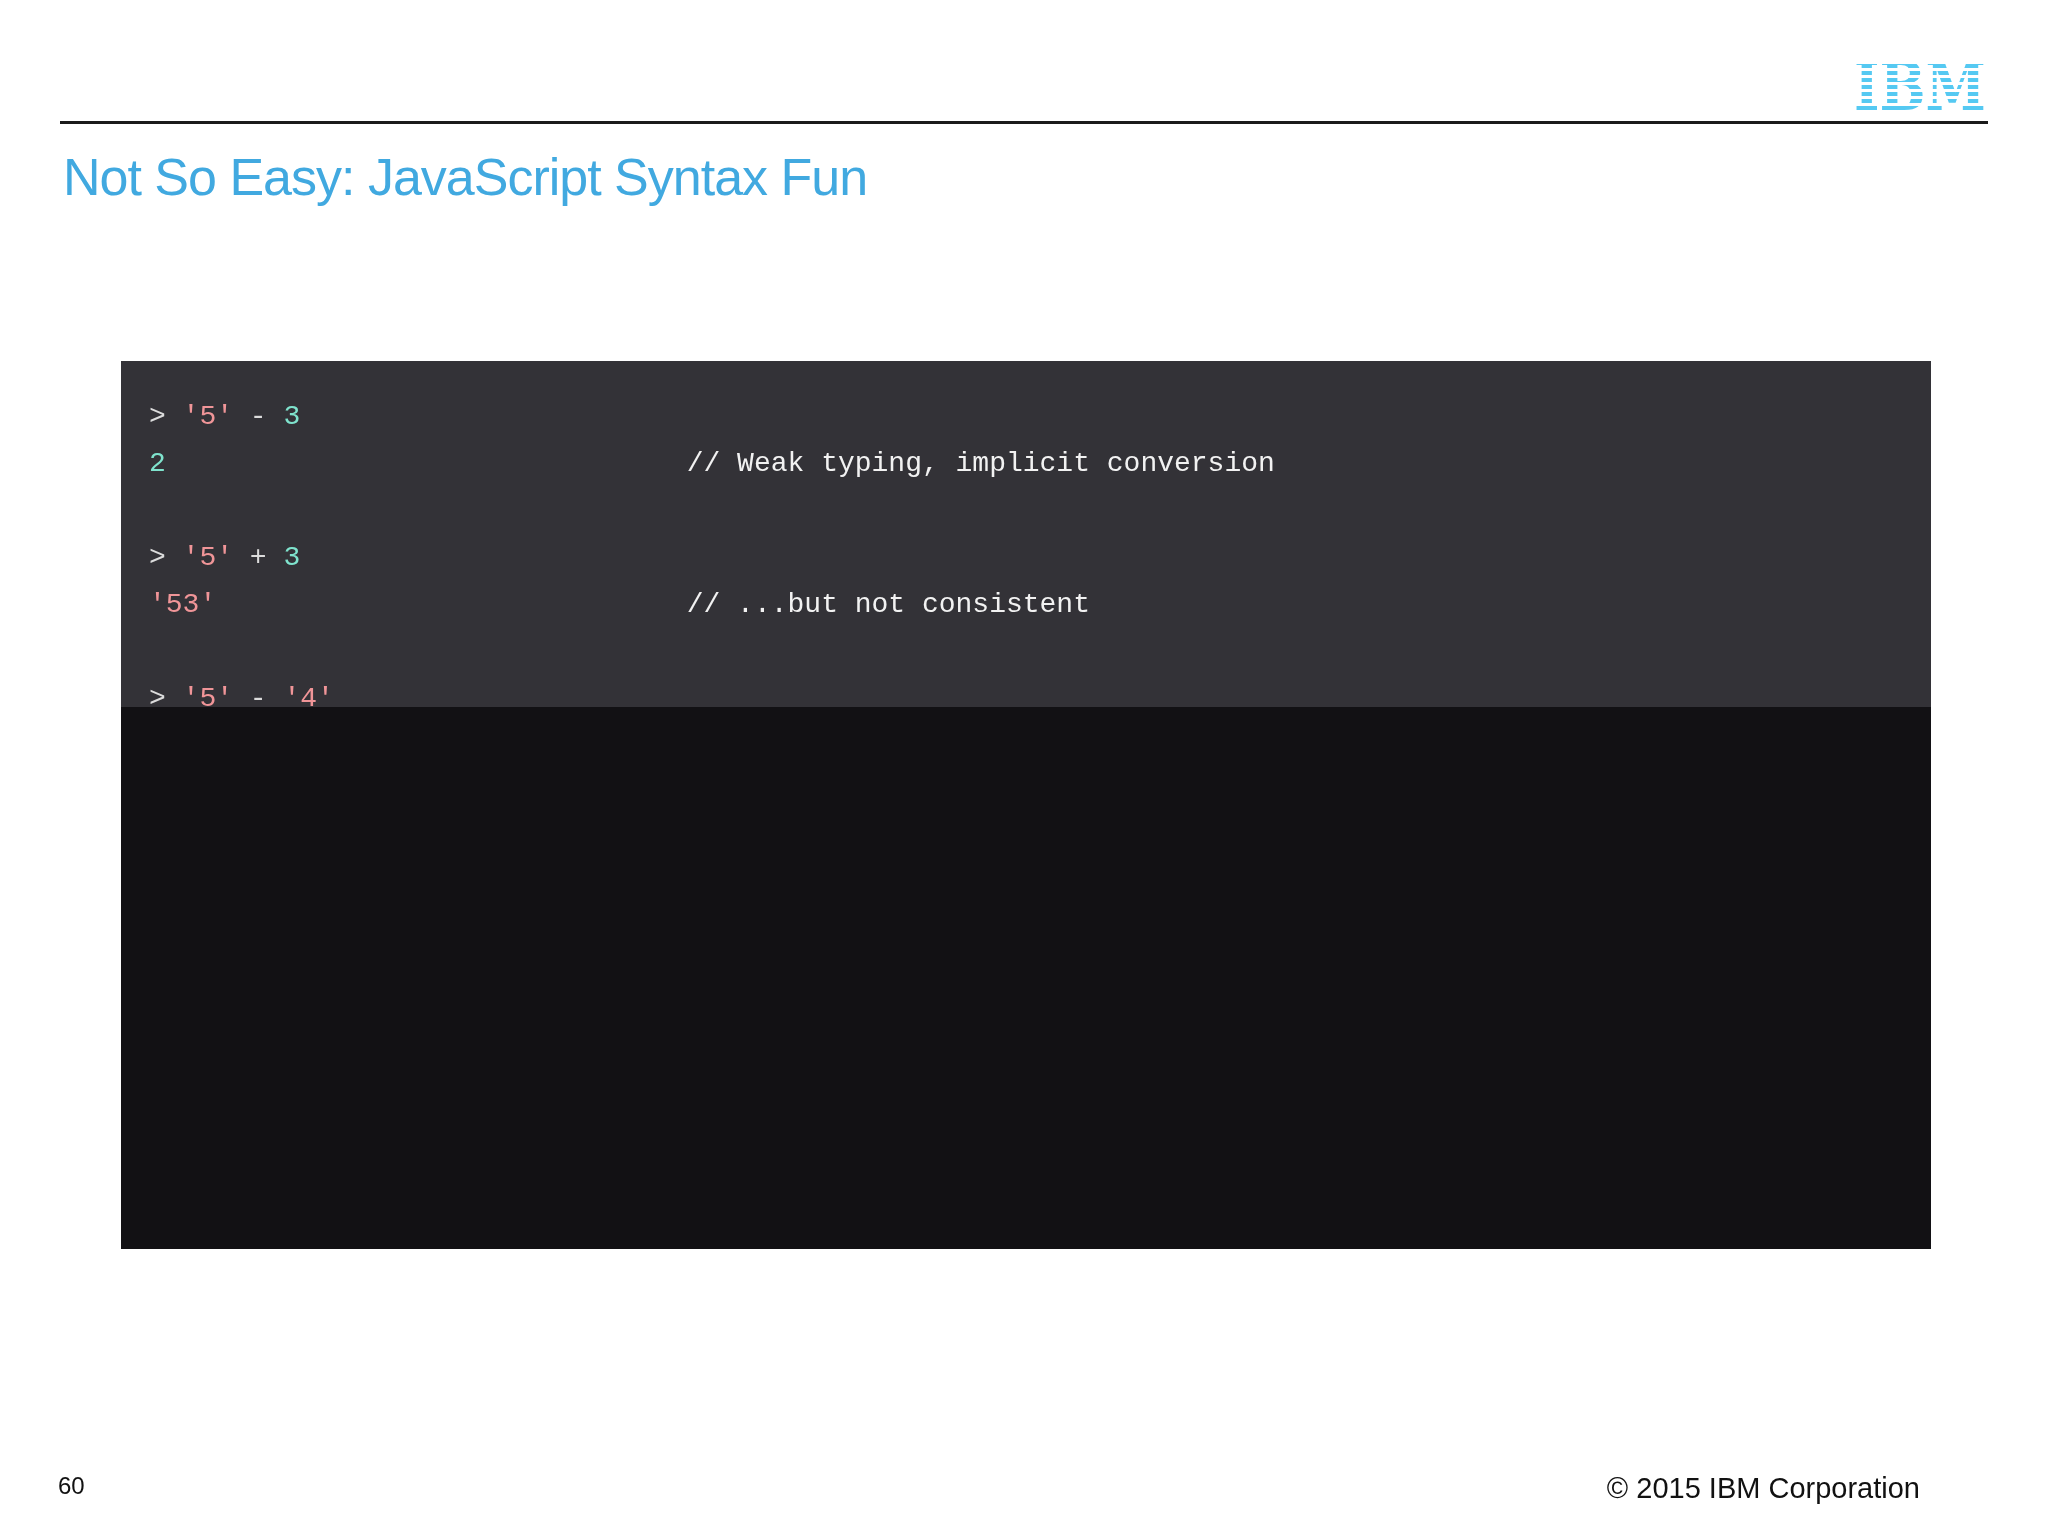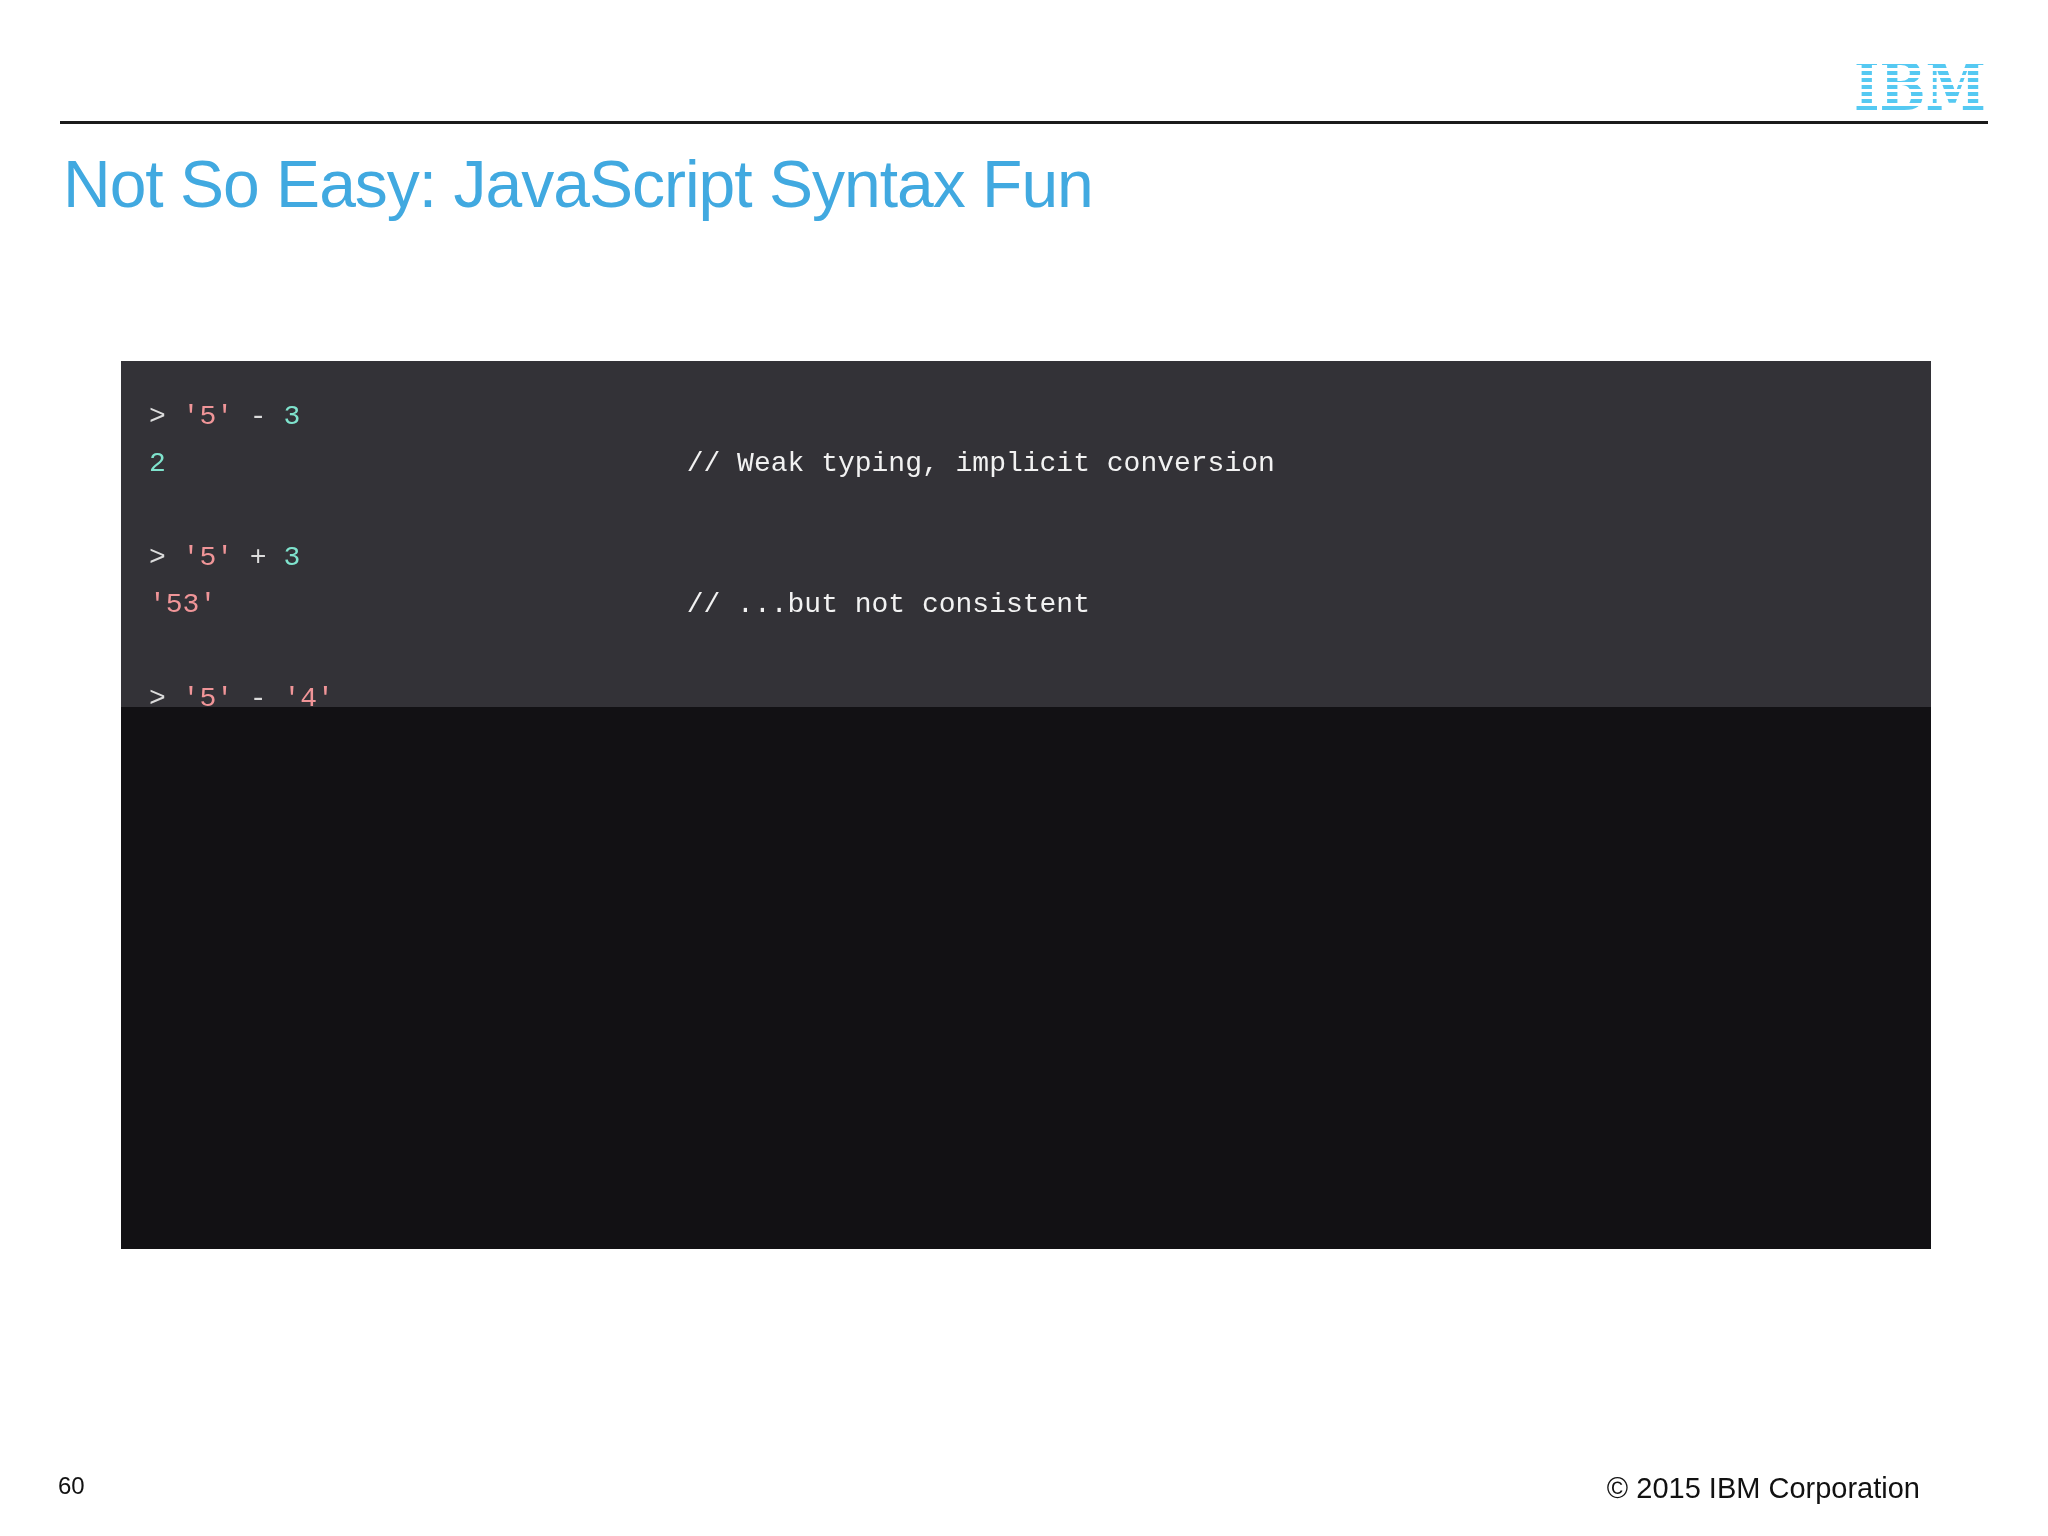--- a/index.html
+++ b/index.html
@@ -31,21 +31,21 @@
   }
   .ibm-logo {
     position: absolute;
     left: 1852px; top: 54px;
     width: 136px; height: 60px;
   }
   .slide-title {
     position: absolute;
     left: 63px; top: 150px;
     margin: 0;
-    font-size: 66px;
+    font-size: 52px;
     line-height: 1.05;
     font-weight: 400;
     letter-spacing: -1px;
     color: var(--title-blue);
     white-space: nowrap;
   }
   .terminal {
     position: absolute;
     left: 121px; top: 361px;
     width: 1810px; height: 888px;

